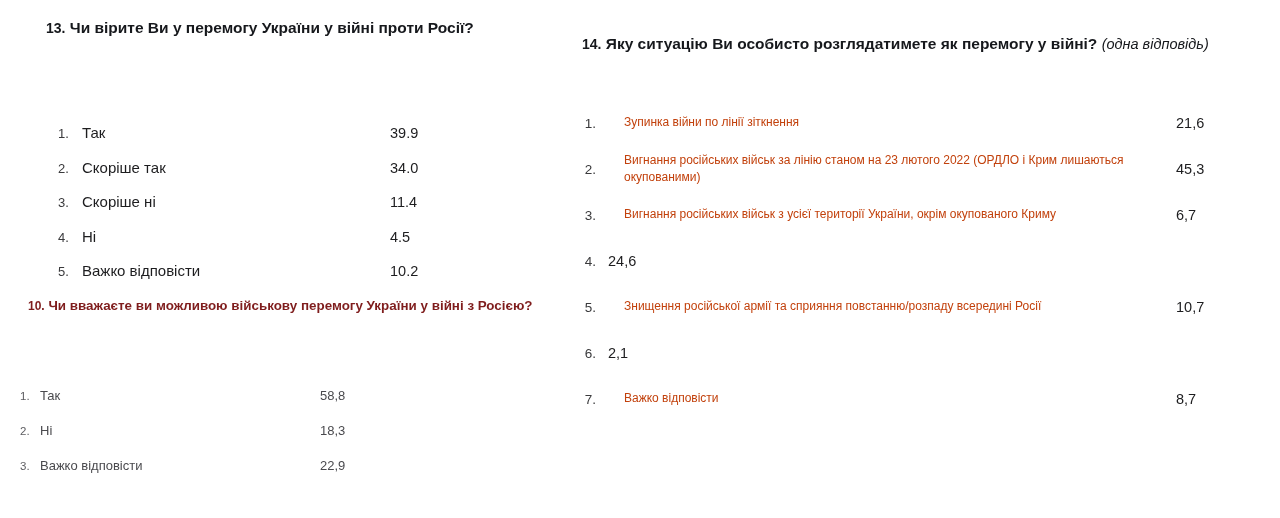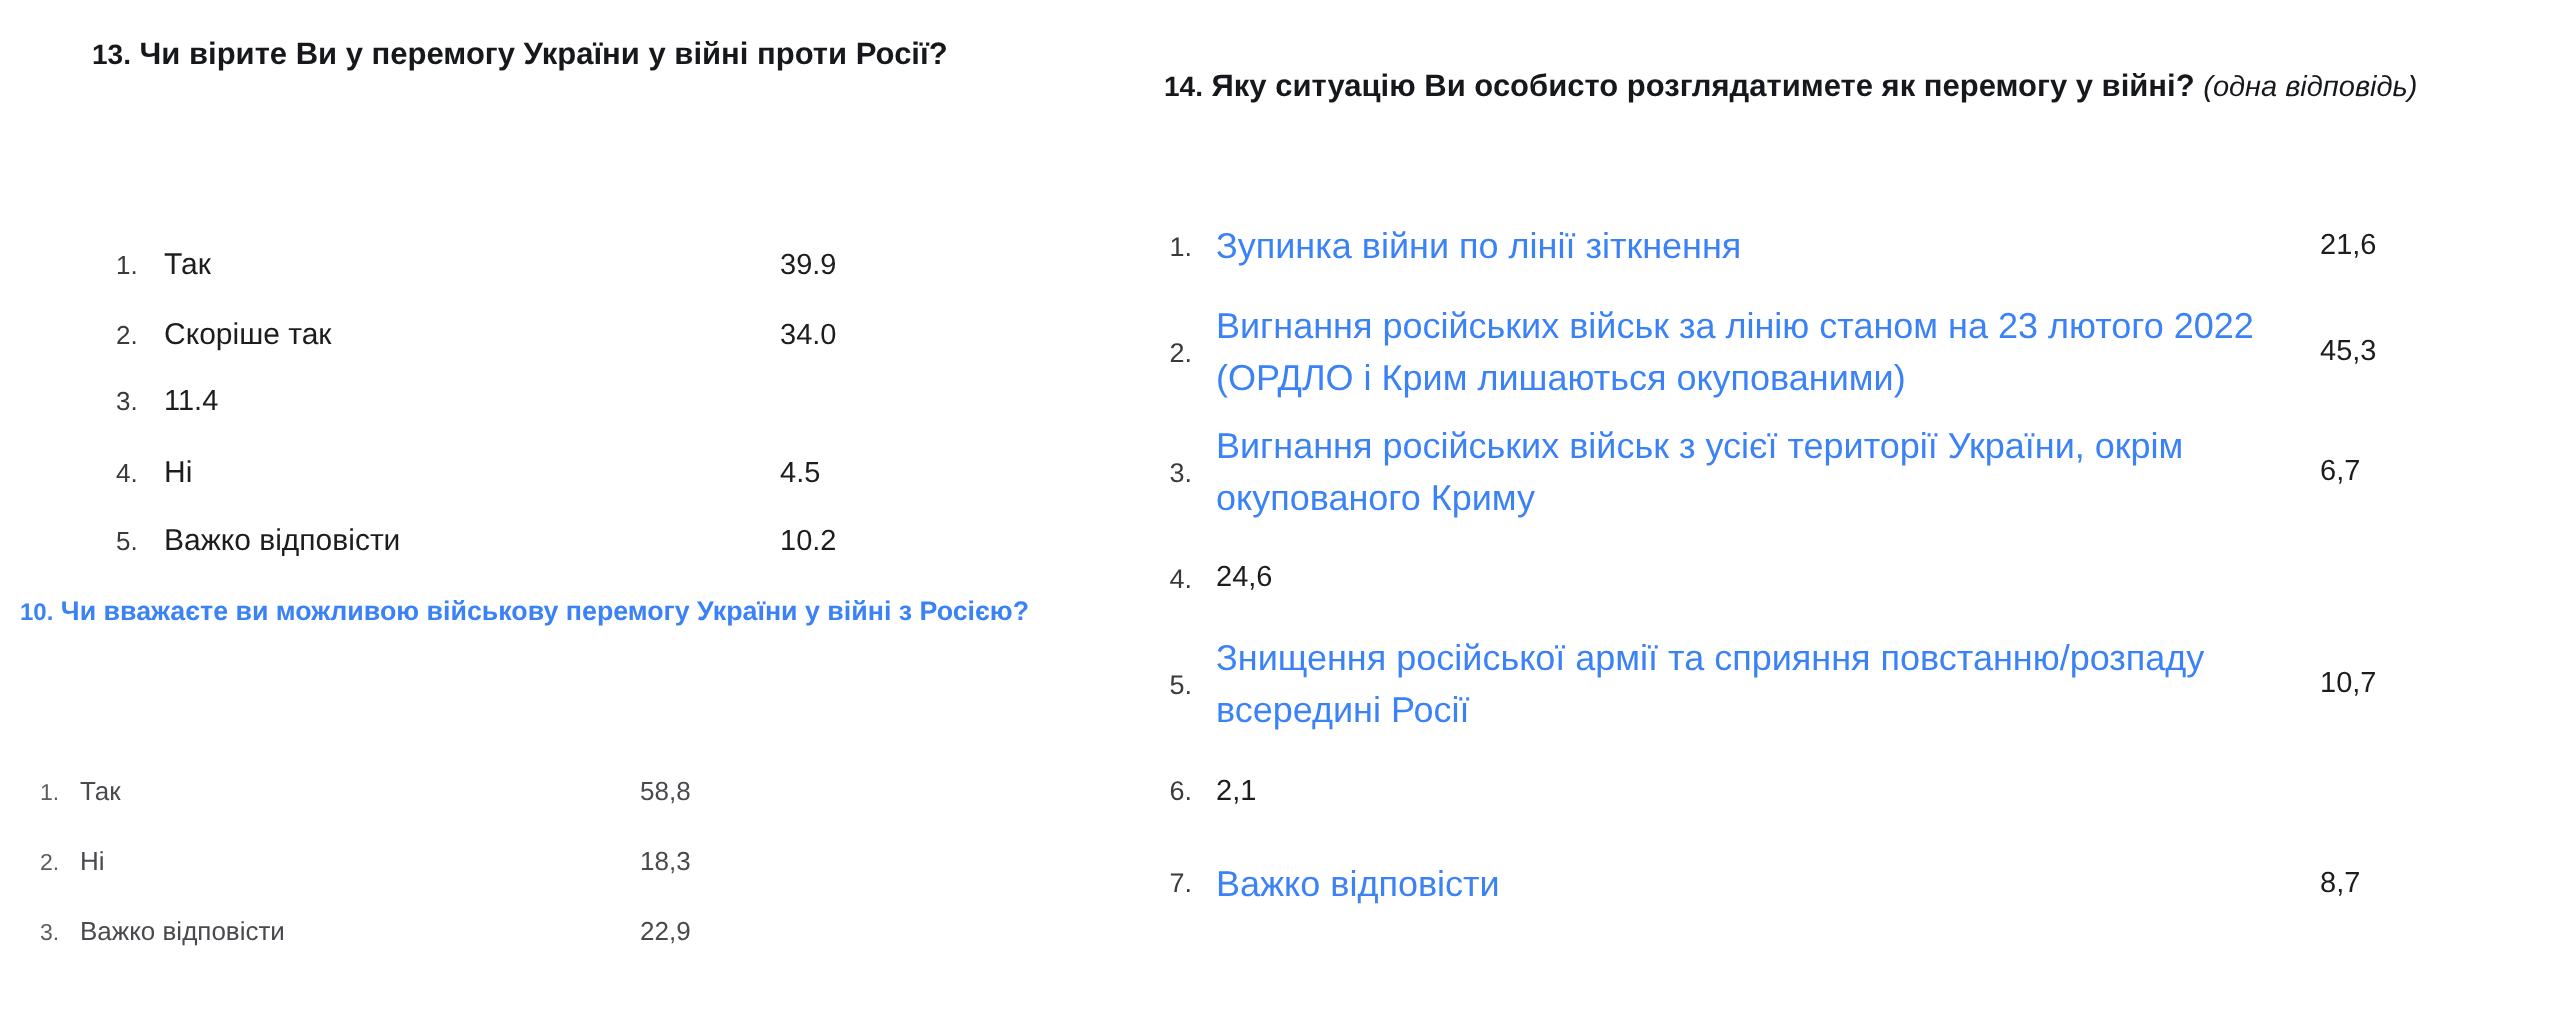--- a/index.html
+++ b/index.html
@@ -67,26 +67,26 @@
     font-size: 15px;
     color: #1d1d1f;
   }
   .q13-list .val {
     font-size: 14.5px;
     color: #1d1d1f;
   }
 
   .q10-title {
     position: absolute;
-    left: 10px;
+    left: 28px;
     top: 298px;
     width: 540px;
     font-size: 13.4px;
     font-weight: bold;
-    color: #3b82f6;
+    color: #7f1d1d;
     line-height: 1.25;
   }
   .q10-title .qnum {
     font-weight: bold;
     font-size: 12px;
   }
 
   .q10-list {
     position: absolute;
     left: 20px;
@@ -159,23 +159,24 @@
   .q14-list .num {
     width: 36px;
     text-align: right;
     padding-right: 12px;
     font-size: 13.5px;
     color: #3a3a3c;
     align-self: center;
   }
   .q14-list .label {
     flex: 0 0 552px;
-    font-size: 18px;
+    font-size: 12px;
     line-height: 1.45;
-    color: #3b82f6;
+    color: #c2410c;
+    margin-left: 16px;
   }
   .q14-list .val {
     font-size: 14.5px;
     color: #1d1d1f;
     flex: 0 0 auto;
   }
 </style>
 </head>
 <body>
 
@@ -194,20 +195,21 @@
         <span class="label">Так</span>
         <span class="val">39.9</span>
       </div>
       <div class="row">
         <span class="num">2.</span>
         <span class="label">Скоріше так</span>
         <span class="val">34.0</span>
       </div>
       <div class="row">
         <span class="num">3.</span>
+        <span class="label">Скоріше ні</span>
         <span class="val">11.4</span>
       </div>
       <div class="row">
         <span class="num">4.</span>
         <span class="label">Ні</span>
         <span class="val">4.5</span>
       </div>
       <div class="row">
         <span class="num">5.</span>
         <span class="label">Важко відповісти</span>

